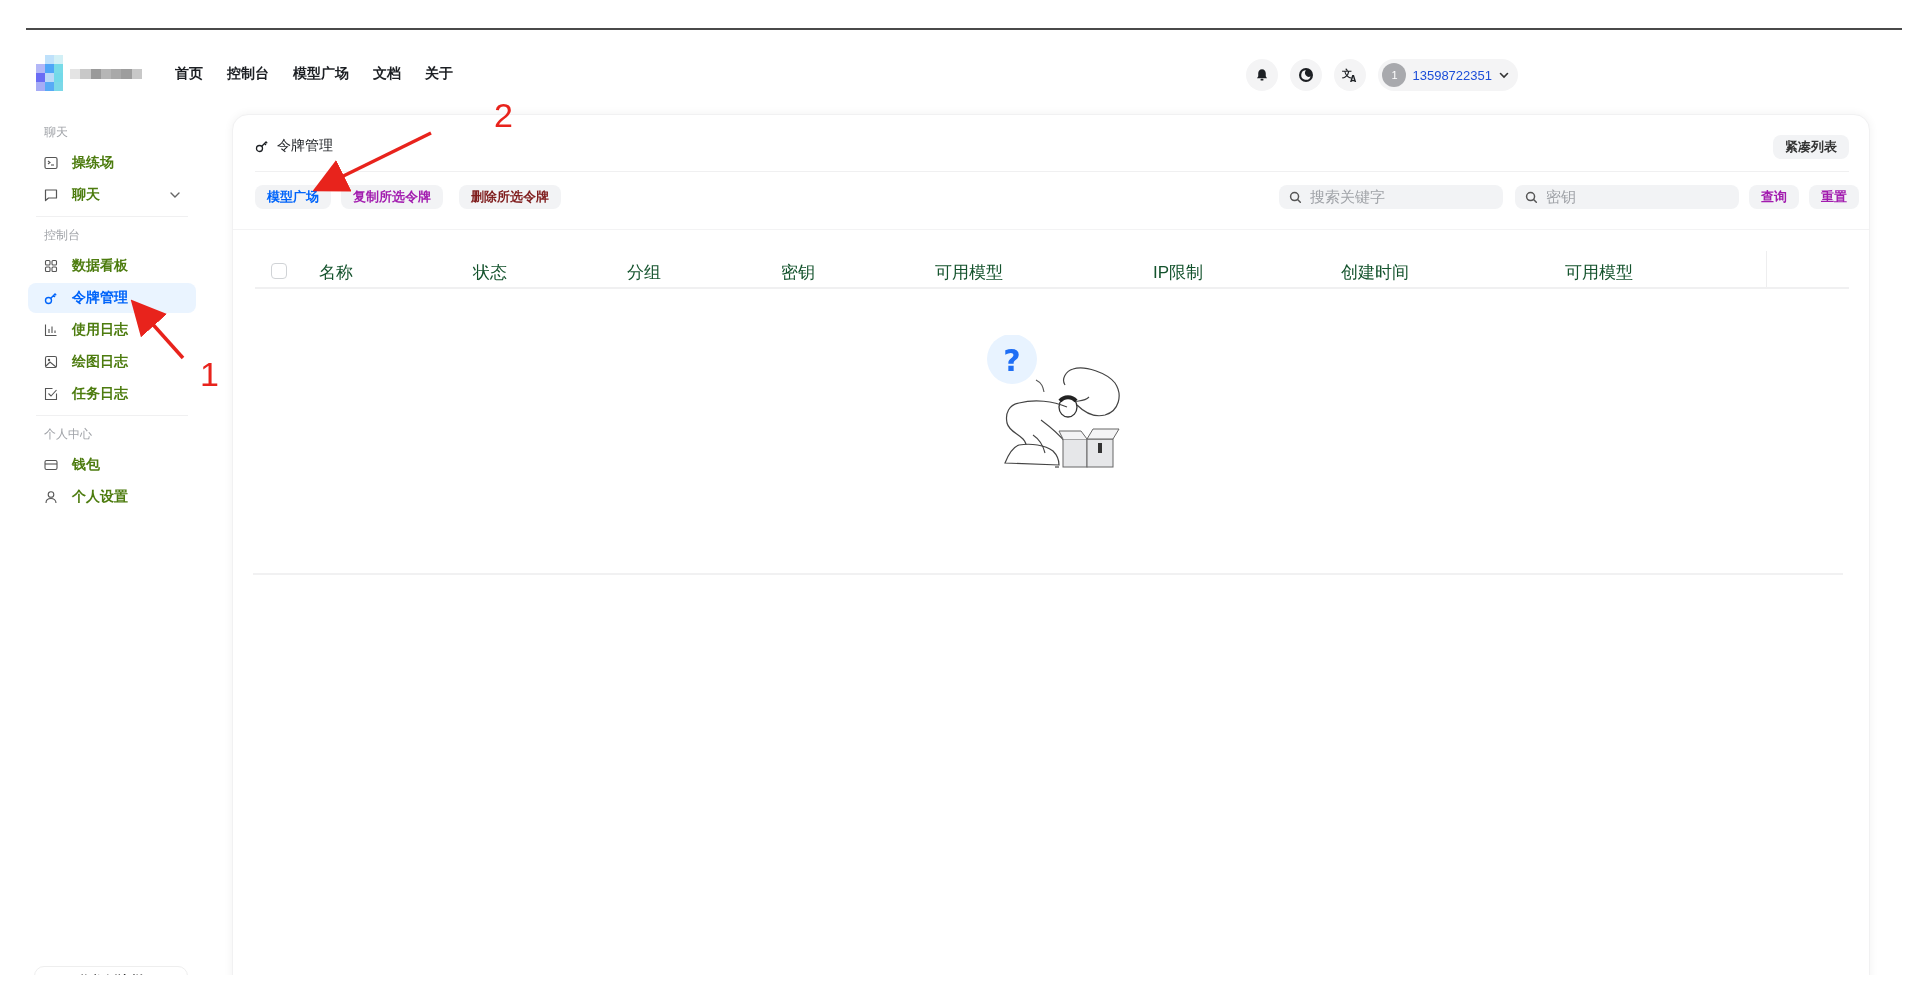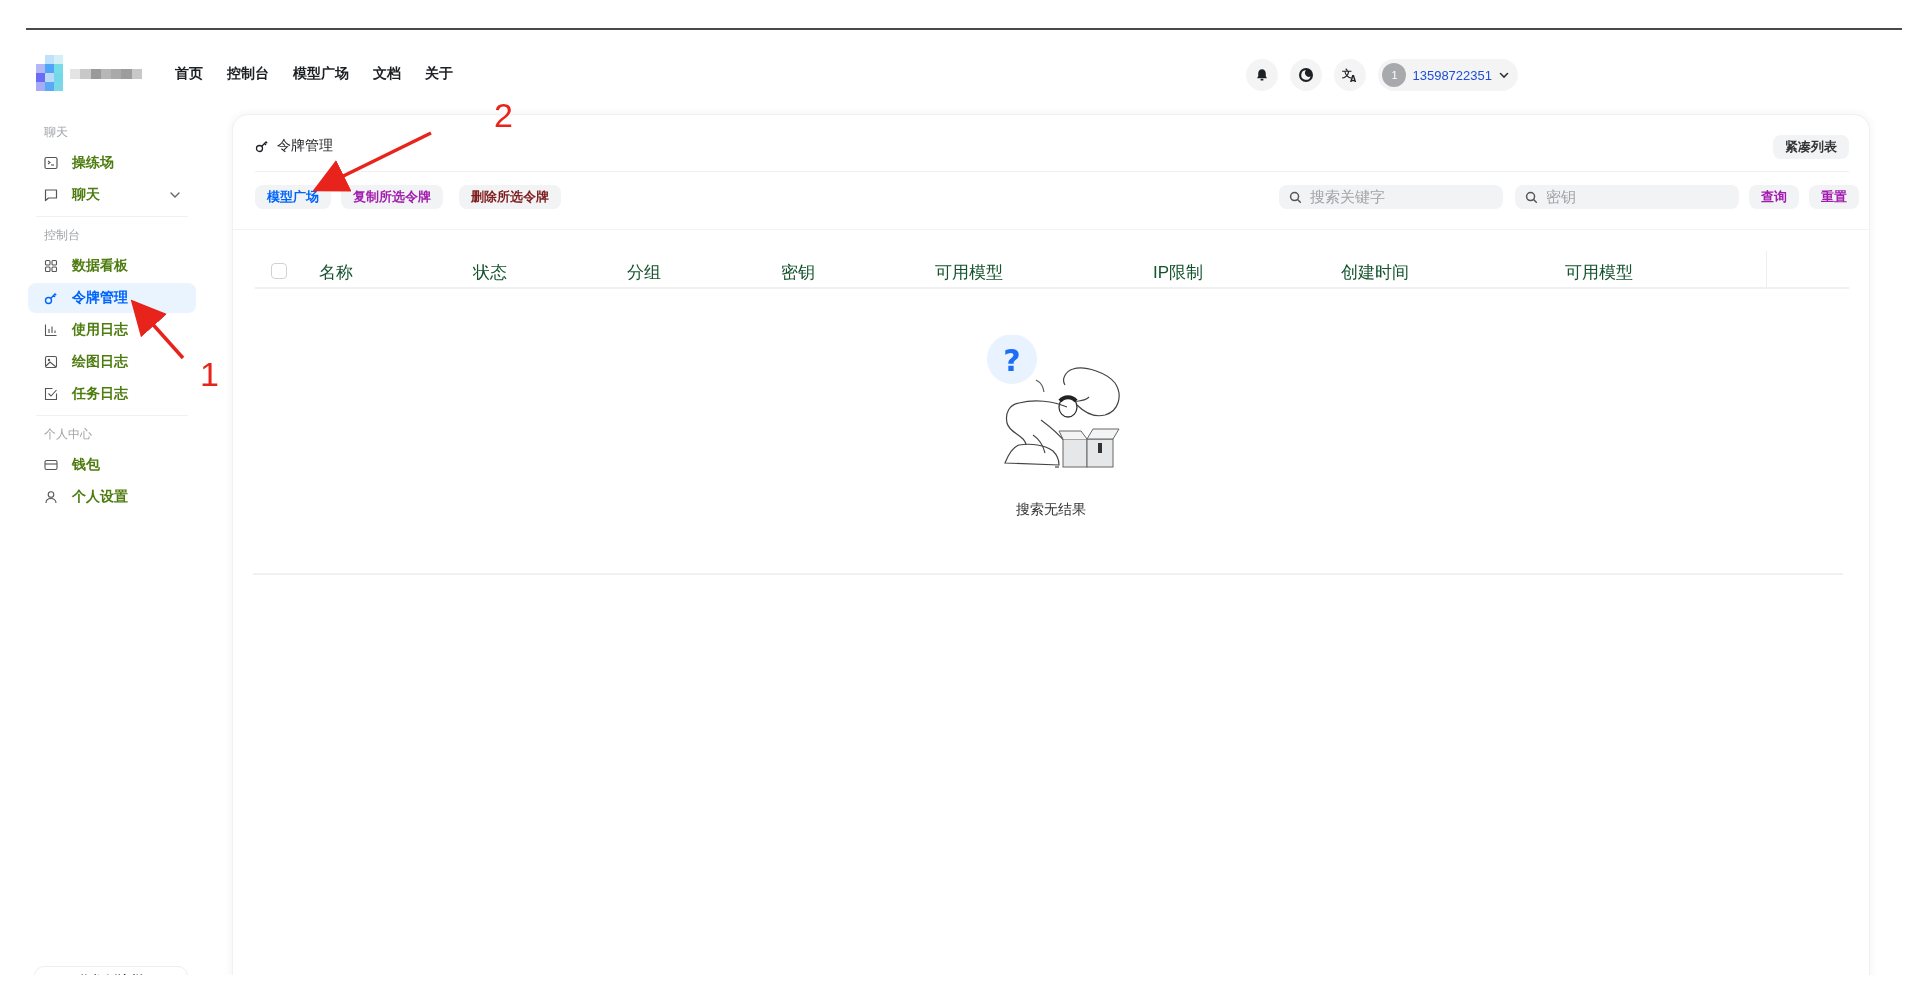--- a/index.html
+++ b/index.html
@@ -286,21 +286,20 @@
       <path d="M24 128c4-10 8-16 14-18 12-2 26 0 34 6 4 4 6 10 6 14z" fill="#fff" stroke="#444" stroke-width="1.2"></path>
       <path d="M60 85c8 6 18 14 24 22" stroke="#444" stroke-width="1.1" fill="none"></path>
       <path d="M52 100c6 4 10 10 12 18" stroke="#444" stroke-width="1.1" fill="none"></path>
       <rect x="82" y="104" width="24" height="28" fill="#e6e7e9" stroke="#666" stroke-width="1"></rect>
       <rect x="106" y="104" width="26" height="28" fill="#e6e7e9" stroke="#666" stroke-width="1"></rect>
       <path d="M106 104l6-10h26l-6 10z" fill="#f4f4f5" stroke="#666" stroke-width="1"></path>
       <path d="M82 104l-4-8h22l6 8" fill="#f4f4f5" stroke="#666" stroke-width="1"></path>
       <rect x="117" y="108" width="4" height="10" fill="#333"></rect>
       <path d="M78 132h-4" stroke="#444" stroke-width="1.2"></path>
     </svg>
-    <div class="empty-text">搜索无结果</div>
   </div>
   <div class="card-div3"></div>
 </main>
 
 <div class="bottom-fade"></div>
 
 <svg class="anno-svg">
   <defs>
     <marker id="ah" markerWidth="10" markerHeight="10" refX="6" refY="5" orient="auto">
       <path d="M0,0 L10,5 L0,10 z" fill="#e8231c"></path>

